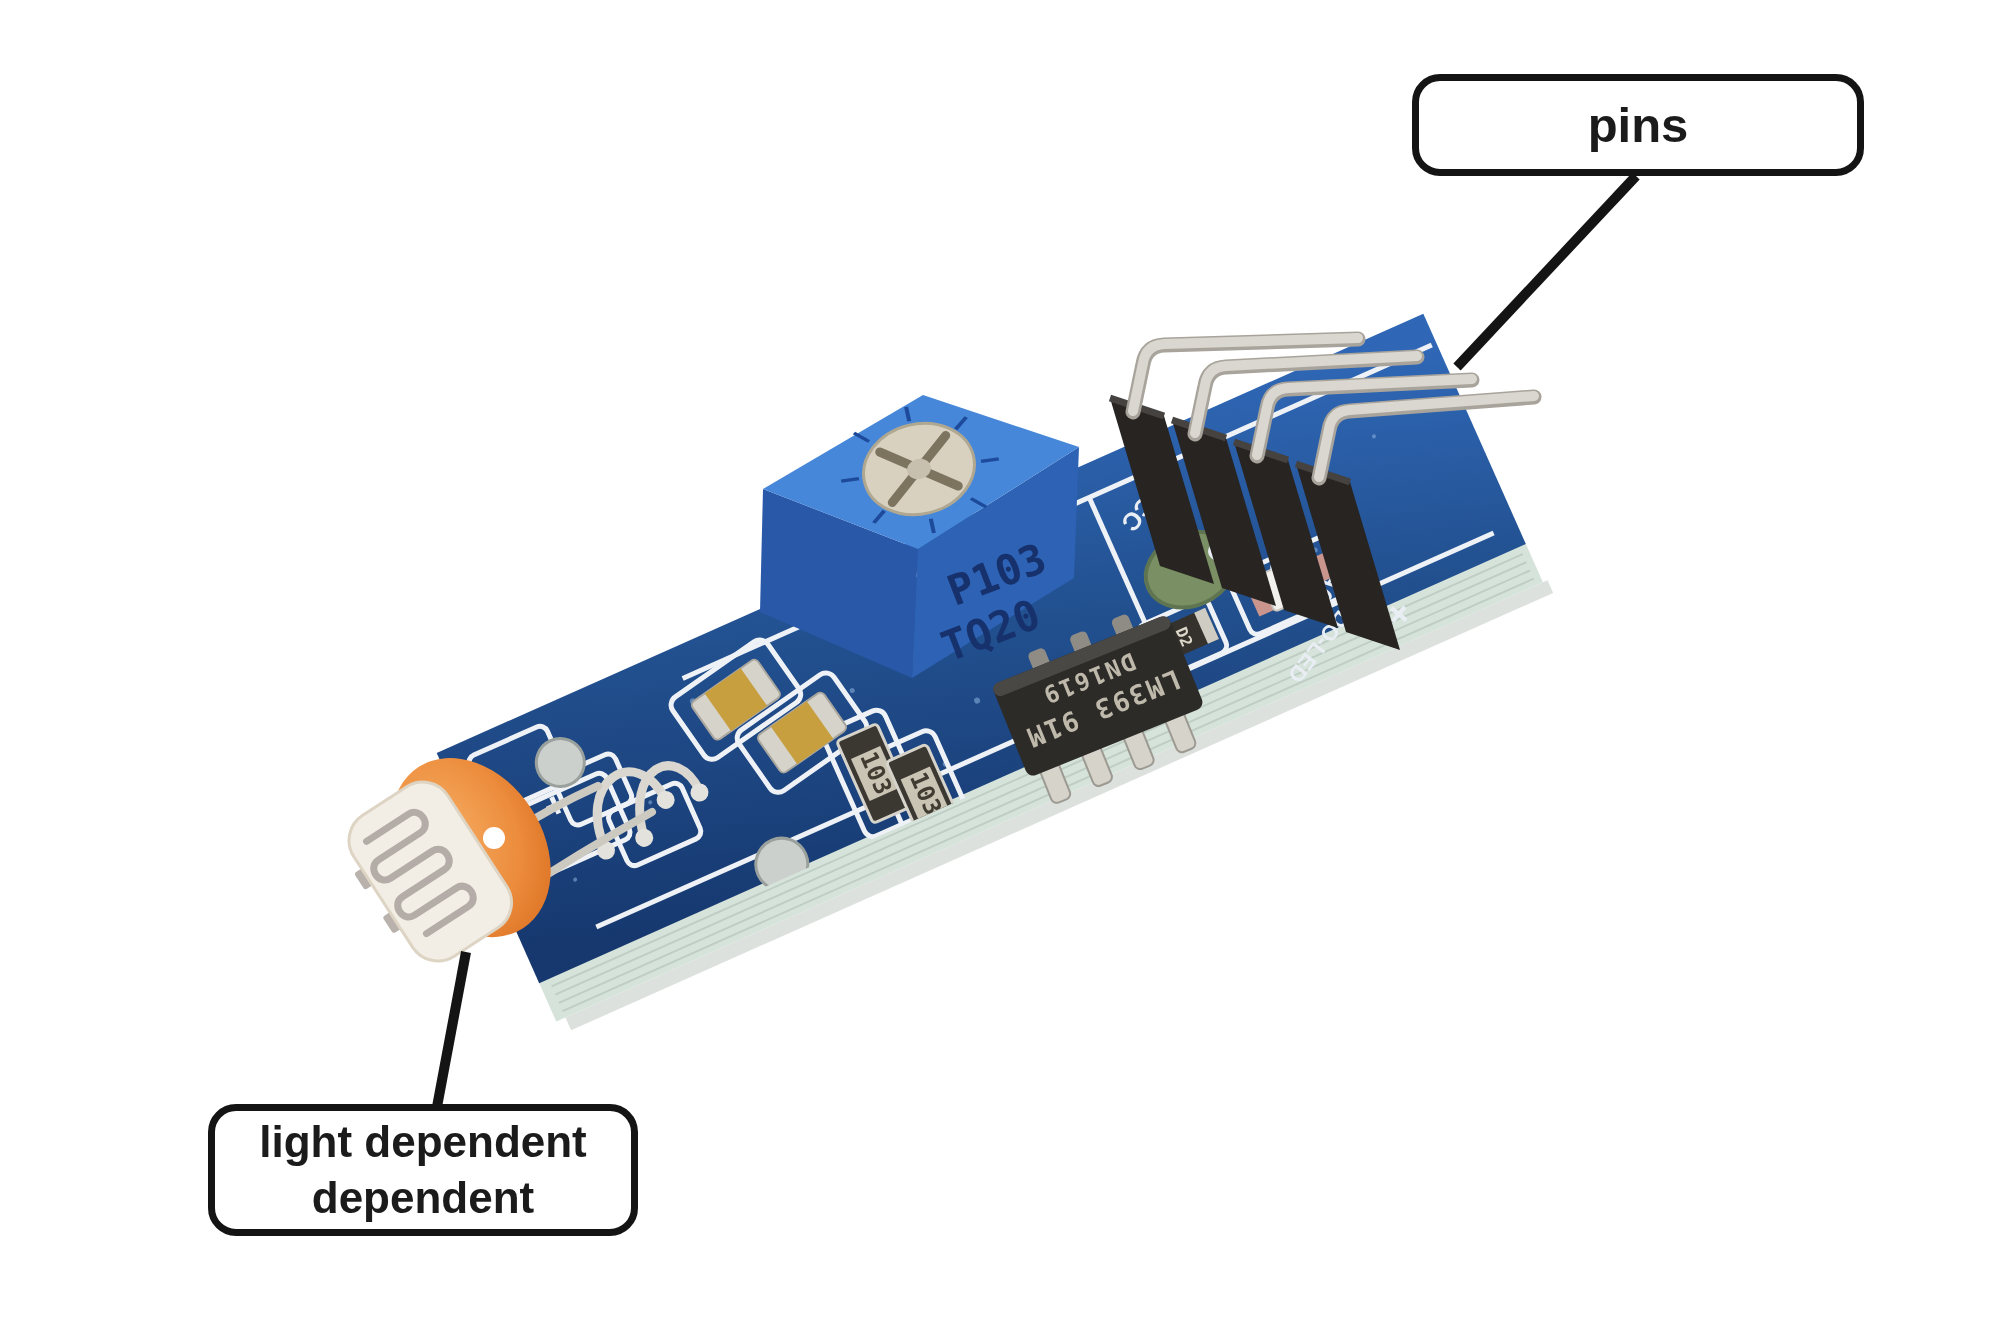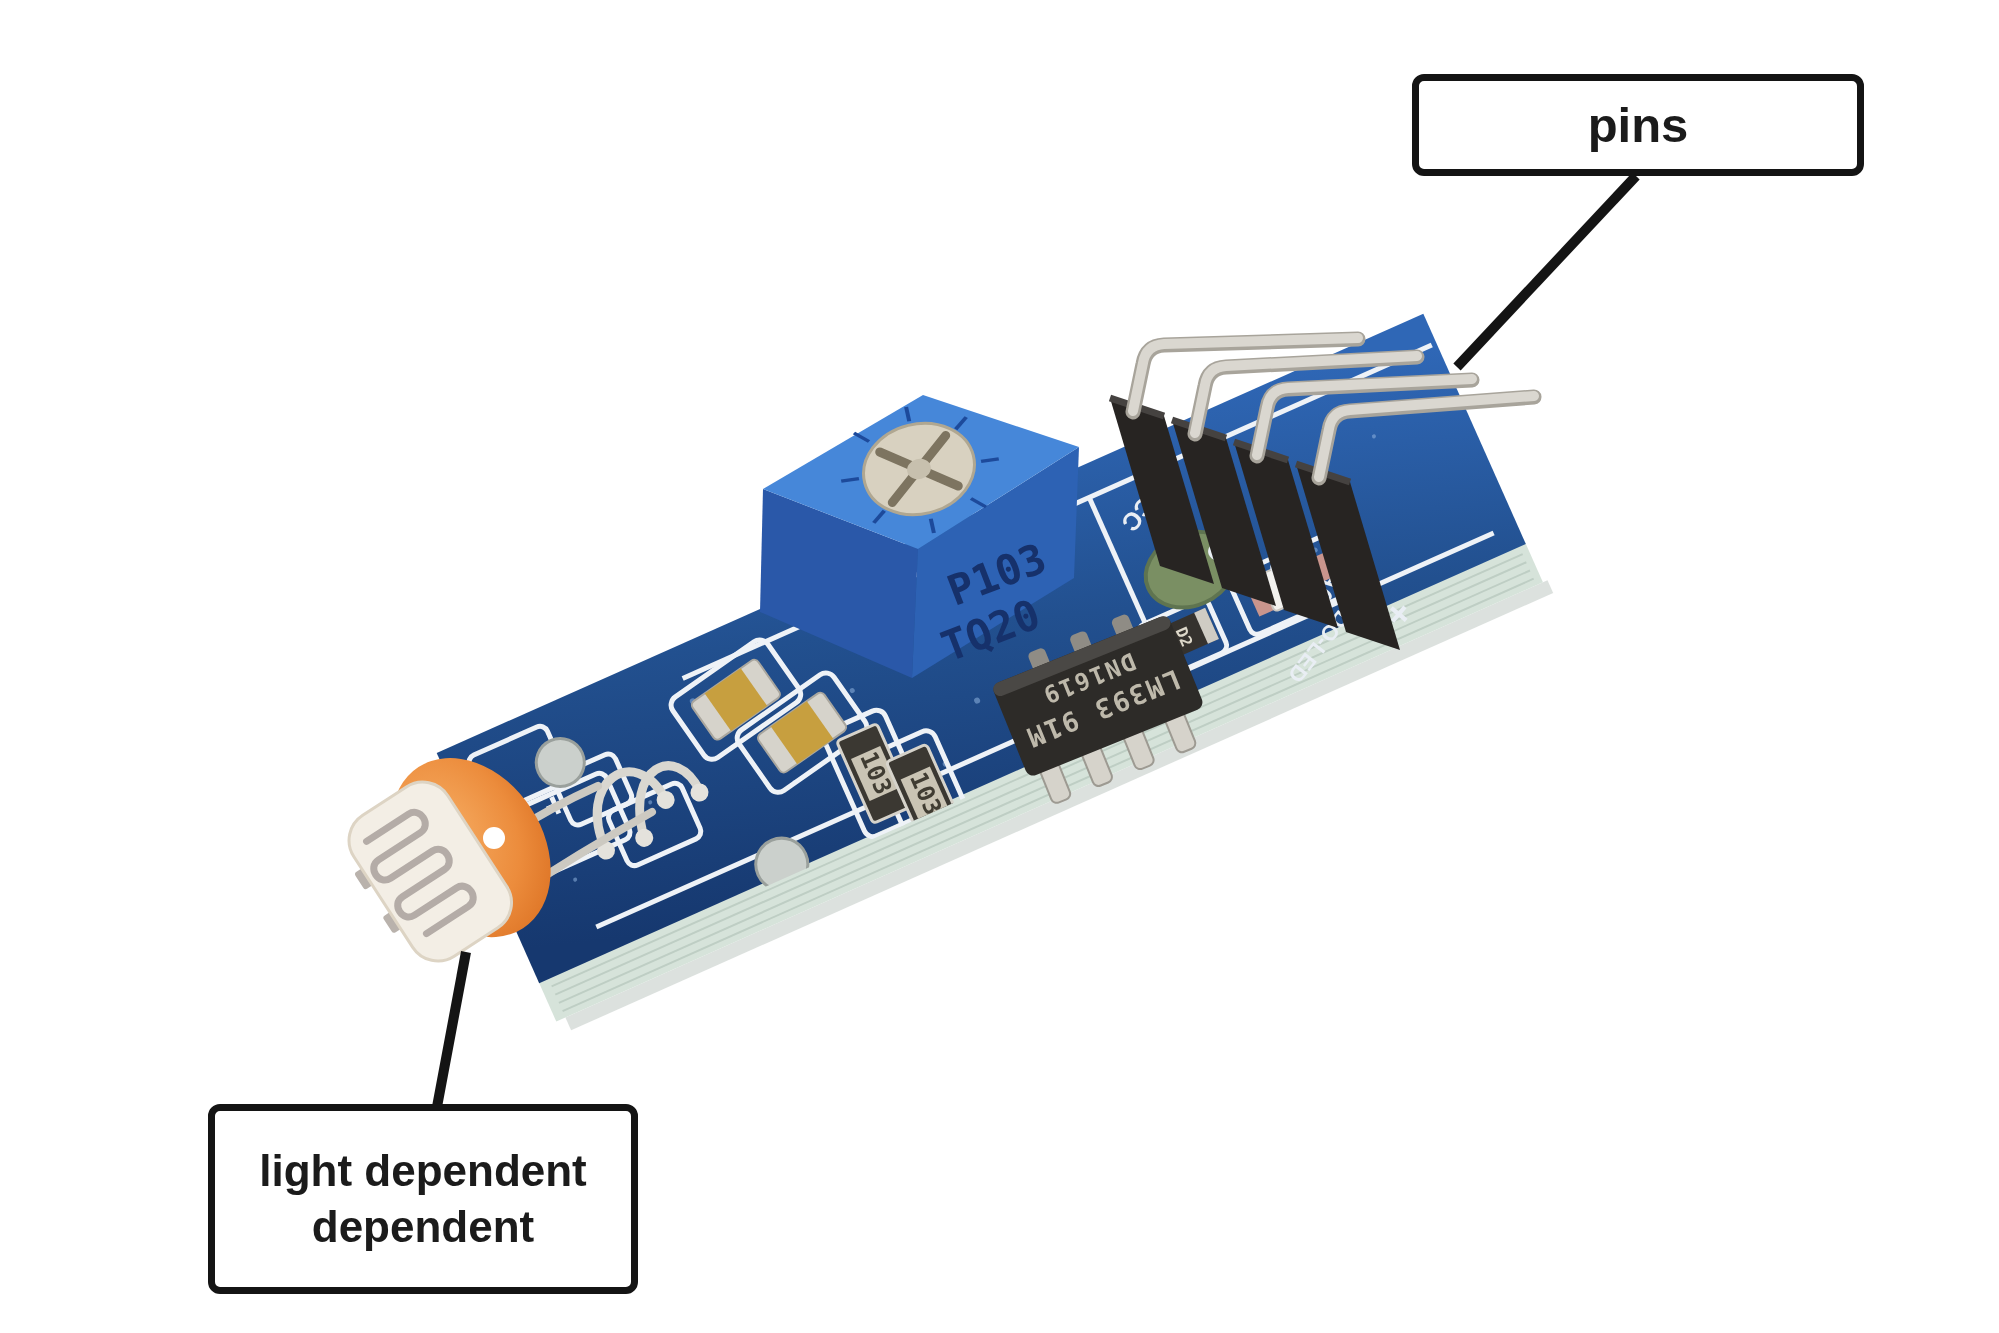--- a/index.html
+++ b/index.html
@@ -1,23 +1,23 @@
 <!DOCTYPE html>
 <html><head>
 <meta charset="utf-8">
 <style>
   html,body{margin:0;padding:0;background:#ffffff;}
   #stage{position:relative;width:1999px;height:1333px;background:#ffffff;overflow:hidden;
          font-family:"Liberation Sans",sans-serif;}
   #scene{position:absolute;left:0;top:0;}
-  .callout{position:absolute;background:#ffffff;border:7px solid #141414;border-radius:12px;
+  .callout{position:absolute;background:#ffffff;border:7px solid #141414;border-radius:28px;
            display:flex;flex-direction:column;align-items:center;justify-content:center;
            color:#1b1b1b;font-weight:700;text-align:right;box-sizing:border-box;}
   #pins-box{left:1412px;top:74px;width:452px;height:102px;font-size:49px;}
-  #ldr-box{left:208px;top:1104px;width:430px;height:190px;font-size:44px;line-height:1.28;}
+  #ldr-box{left:208px;top:1104px;width:430px;height:132px;font-size:44px;line-height:1.28;}
   svg text{user-select:none;}
 </style>
 </head>
 <body>
 
 <div id="stage">
 
 <svg id="scene" width="1999" height="1333" viewBox="0 0 1999 1333">
   <defs>
     <linearGradient id="boardGrad" x1="0" y1="0.85" x2="1" y2="0.15">

